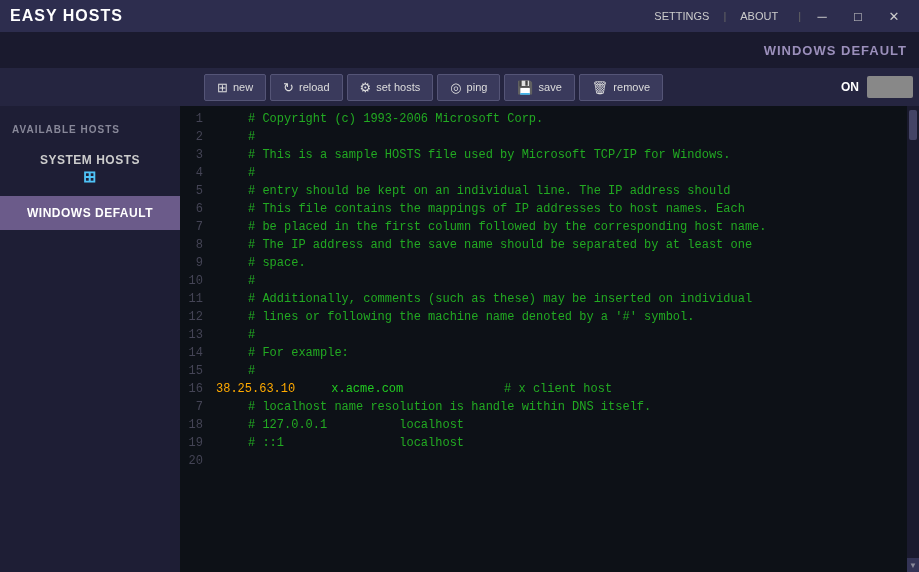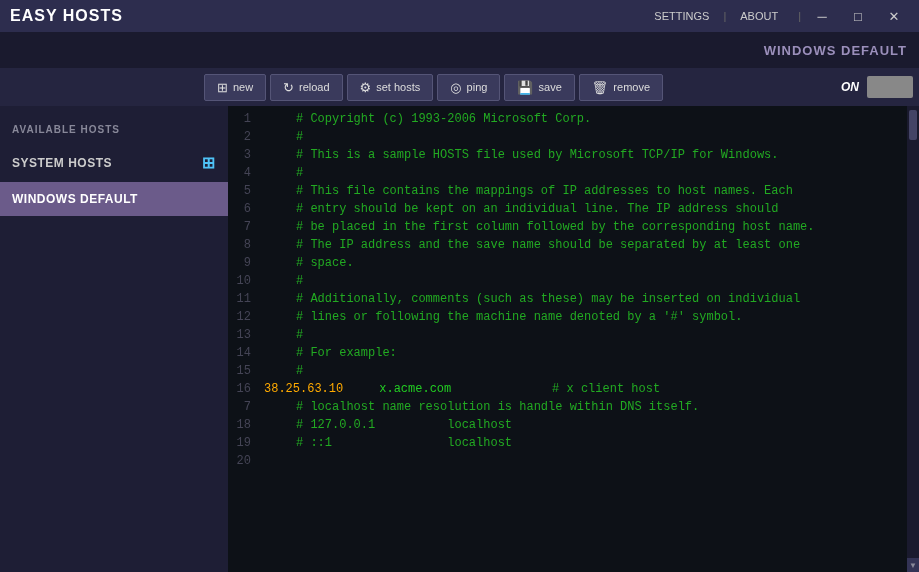--- a/index.html
+++ b/index.html
@@ -97,59 +97,59 @@
     .toggle-area {
       margin-left: auto;
       display: flex;
       align-items: center;
       gap: 8px;
     }
     .on-label {
       color: #ffffff;
       font-size: 12px;
       font-weight: bold;
-      font-style: italic;
     }
     .toggle-switch {
       width: 46px;
       height: 22px;
       background: #888888;
       border-radius: 2px;
       cursor: pointer;
     }
 
     
     #main {
       display: flex;
       height: calc(572px - 32px - 36px - 38px);
     }
 
     
     #sidebar {
-      width: 228px;
+      width: 180px;
       background: #1e1e35;
       flex-shrink: 0;
       padding-top: 10px;
     }
     #available-hosts-label {
       color: #888899;
       font-size: 10px;
       font-weight: bold;
       letter-spacing: 1px;
       padding: 8px 12px 8px 12px;
     }
     .sidebar-item {
       display: flex;
       align-items: center;
       justify-content: space-between;
       padding: 10px 12px;
       cursor: pointer;
       font-size: 12px;
       font-weight: bold;
       letter-spacing: 0.5px;
+      flex-direction: column;
     }
     .sidebar-item.active {
       background: #6b5b8a;
       color: #ffffff;
     }
     .sidebar-item.normal {
       color: #cccccc;
     }
     .win-icon {
       font-size: 16px;
@@ -321,22 +321,22 @@
       <div class="line-num">18</div>
       <div class="line-num">19</div>
       <div class="line-num">20</div>
     </div>
 
     <div id="code-area">
       <div class="code-line comment"># Copyright (c) 1993-2006 Microsoft Corp.</div>
       <div class="code-line comment">#</div>
       <div class="code-line comment"># This is a sample HOSTS file used by Microsoft TCP/IP for Windows.</div>
       <div class="code-line comment">#</div>
+      <div class="code-line comment"># entry should be kept on an individual line. The IP address should</div>
       <div class="code-line comment"># This file contains the mappings of IP addresses to host names. Each</div>
-      <div class="code-line comment"># entry should be kept on an individual line. The IP address should</div>
       <div class="code-line comment"># be placed in the first column followed by the corresponding host name.</div>
       <div class="code-line comment"># The IP address and the save name should be separated by at least one</div>
       <div class="code-line comment"># space.</div>
       <div class="code-line comment">#</div>
       <div class="code-line comment"># Additionally, comments (such as these) may be inserted on individual</div>
       <div class="code-line comment"># lines or following the machine name denoted by a '#' symbol.</div>
       <div class="code-line comment">#</div>
       <div class="code-line comment"># For example:</div>
       <div class="code-line comment">#</div>
       <div class="code-line"><span class="ip">38.25.63.10</span>     <span class="hostname">x.acme.com</span>              <span class="comment-inline"># x client host</span></div>

